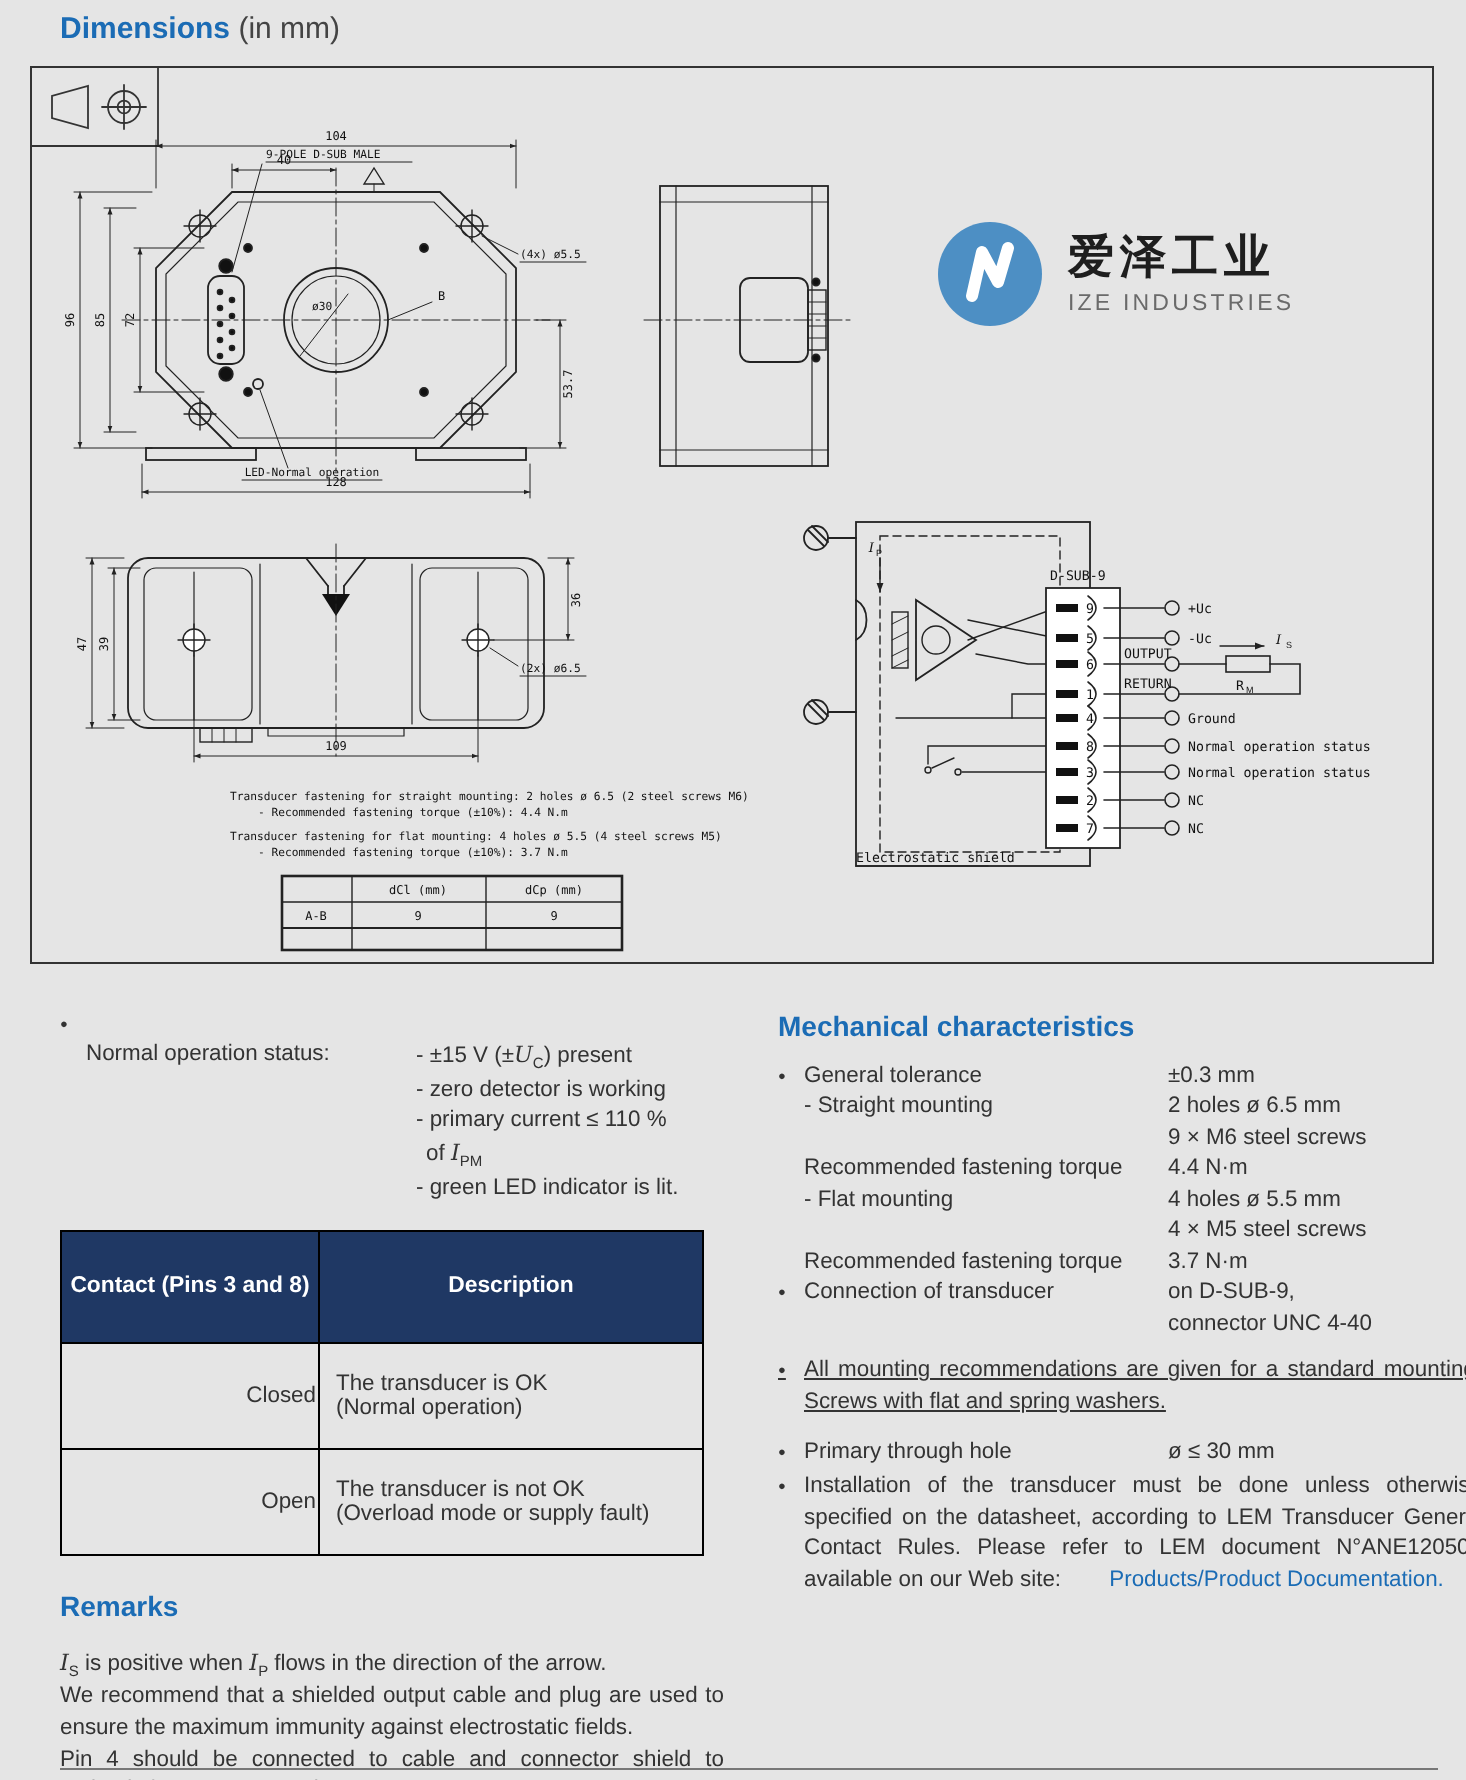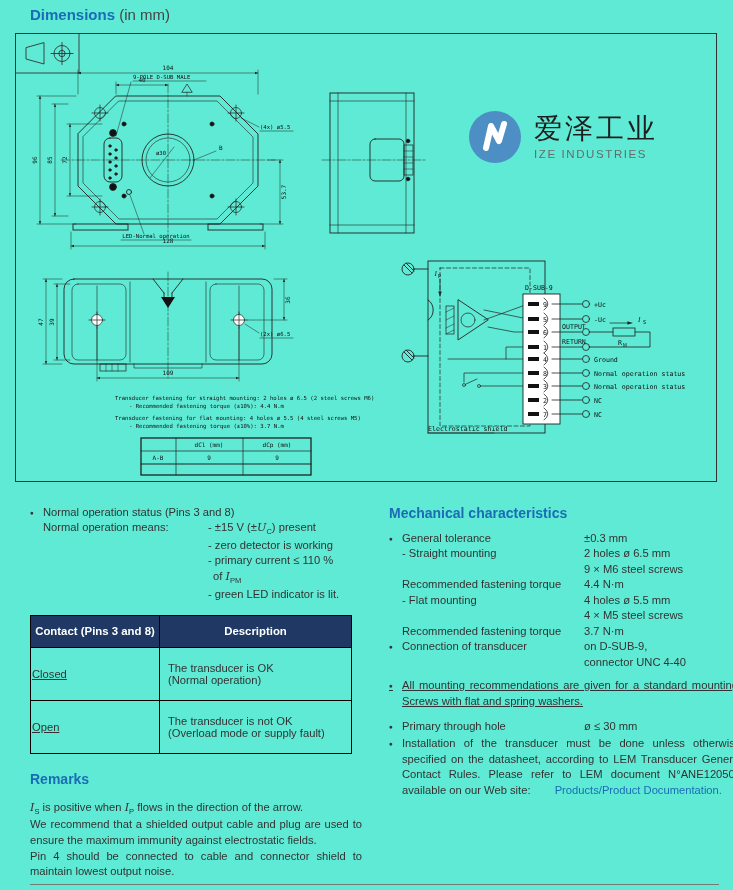--- a/index.html
+++ b/index.html
@@ -1,50 +1,50 @@
 <!DOCTYPE html>
 <html><head>
 <meta charset="utf-8">
 <style>
   html,body{margin:0;padding:0;background:#fff;}
-  .page{position:relative;width:733px;height:890px;background:#5eead4;overflow:hidden;
+  .page{position:relative;width:733px;height:890px;background:#e5e5e5;overflow:hidden;
         font-family:"Liberation Sans",sans-serif;color:#333;}
   
   .doc-title{position:absolute;left:30px;top:6px;font-size:15px;}
   .doc-title .t{color:#1b6cb5;font-weight:bold;}
   .doc-title .s{color:#444;font-weight:normal;}
   
   .drawing-box{position:absolute;left:15px;top:33px;width:700px;height:447px;border:1px solid #333;}
   svg.drawing{position:absolute;left:0;top:0;}
   .dimtxt{font:6px "DejaVu Sans Mono",monospace;fill:#111;}
   .dimtxt2{font:5.6px "DejaVu Sans Mono",monospace;fill:#111;}
   .schtxt{font:6.6px "DejaVu Sans Mono",monospace;fill:#111;}
   .ital{font-family:"DejaVu Serif",serif;font-style:italic;}
   
   .logo{position:absolute;left:452px;top:76px;display:flex;align-items:center;gap:12px;}
-  .logo-text .cn{font-size:28px;font-weight:normal;color:#1e1e1e;letter-spacing:3px;line-height:1.1;}
+  .logo-text .cn{font-size:23px;font-weight:bold;color:#1e1e1e;letter-spacing:3px;line-height:1.1;}
   .logo-text .en{font-size:11.5px;color:#6a6a6a;letter-spacing:1.6px;margin-top:4px;}
   
   .col-left{position:absolute;left:30px;top:505px;width:332px;}
   .col-right{position:absolute;left:389px;top:505px;width:352px;}
   h2.section{font-size:14px;font-weight:bold;color:#1b6cb5;margin:0 0 10px 0;}
   .brow{display:flex;font-size:11.2px;line-height:1.38;}
   .dot{flex:0 0 13px;}
   .dot::before{content:"●";font-size:6.5px;position:relative;top:-1px;}
   .indent{padding-left:13px;}
   .means{display:flex;font-size:11.2px;line-height:1.38;}
   .means .mlabel{flex:0 0 165px;}
   .sb{font-size:7.5px;}
   .iv{font-family:"DejaVu Serif",serif;font-style:italic;}
   
   table.contact{border-collapse:collapse;width:322px;margin-top:13px;}
   table.contact th{background:#1f3864;color:#fff;font-size:11.4px;font-weight:bold;
-     border:1.6px solid #000;padding:8px 2px;height:15px;}
+     border:1.6px solid #000;padding:20px 2px;height:15px;}
   table.contact td{border:1.6px solid #000;font-size:11.2px;height:44px;}
-  td.ccell{text-align:left;width:126px;text-decoration:underline;}
+  td.ccell{text-align:right;width:126px;}
   td.dcell{padding:4px 8px;}
   
   .mrow{display:flex;font-size:11.2px;line-height:1.38;}
   .mlab{flex:0 0 182px;}
   .mval{flex:1;}
   .blue-link{color:#1b6cb5;font-weight:normal;padding-left:21px;}
   .remarks-body{margin-top:16px;font-size:11.2px;line-height:1.4;text-align:justify;}
   .footer-line{position:absolute;left:30px;top:884px;width:689px;height:1px;background:#777;}
 </style>
 </head>
@@ -391,24 +391,23 @@
       <div class="logo-text">
         <div class="cn">爱泽工业</div>
         <div class="en">IZE INDUSTRIES</div>
       </div>
     </div>
   </div>
 
   <div class="col-left">
     <div class="brow">
       <span class="dot"></span>
-      <span>Normal operation status (Pins 3 and 8)</span>
     </div>
     <div class="means">
-      <span class="mlabel indent">Normal operation means:</span>
+      <span class="mlabel indent">Normal operation status:</span>
       <span class="mvals">
         <div><span>- ±15 V (±</span><span class="iv">U</span><sub class="sb">C</sub><span>) present</span></div>
         <div>- zero detector is working</div>
         <div>- primary current ≤ 110 %</div>
         <div><span style="padding-left:5px">of </span><span class="iv">I</span><sub class="sb">PM</sub></div>
         <div>- green LED indicator is lit.</div>
       </span>
     </div>
 
     <table class="contact">

